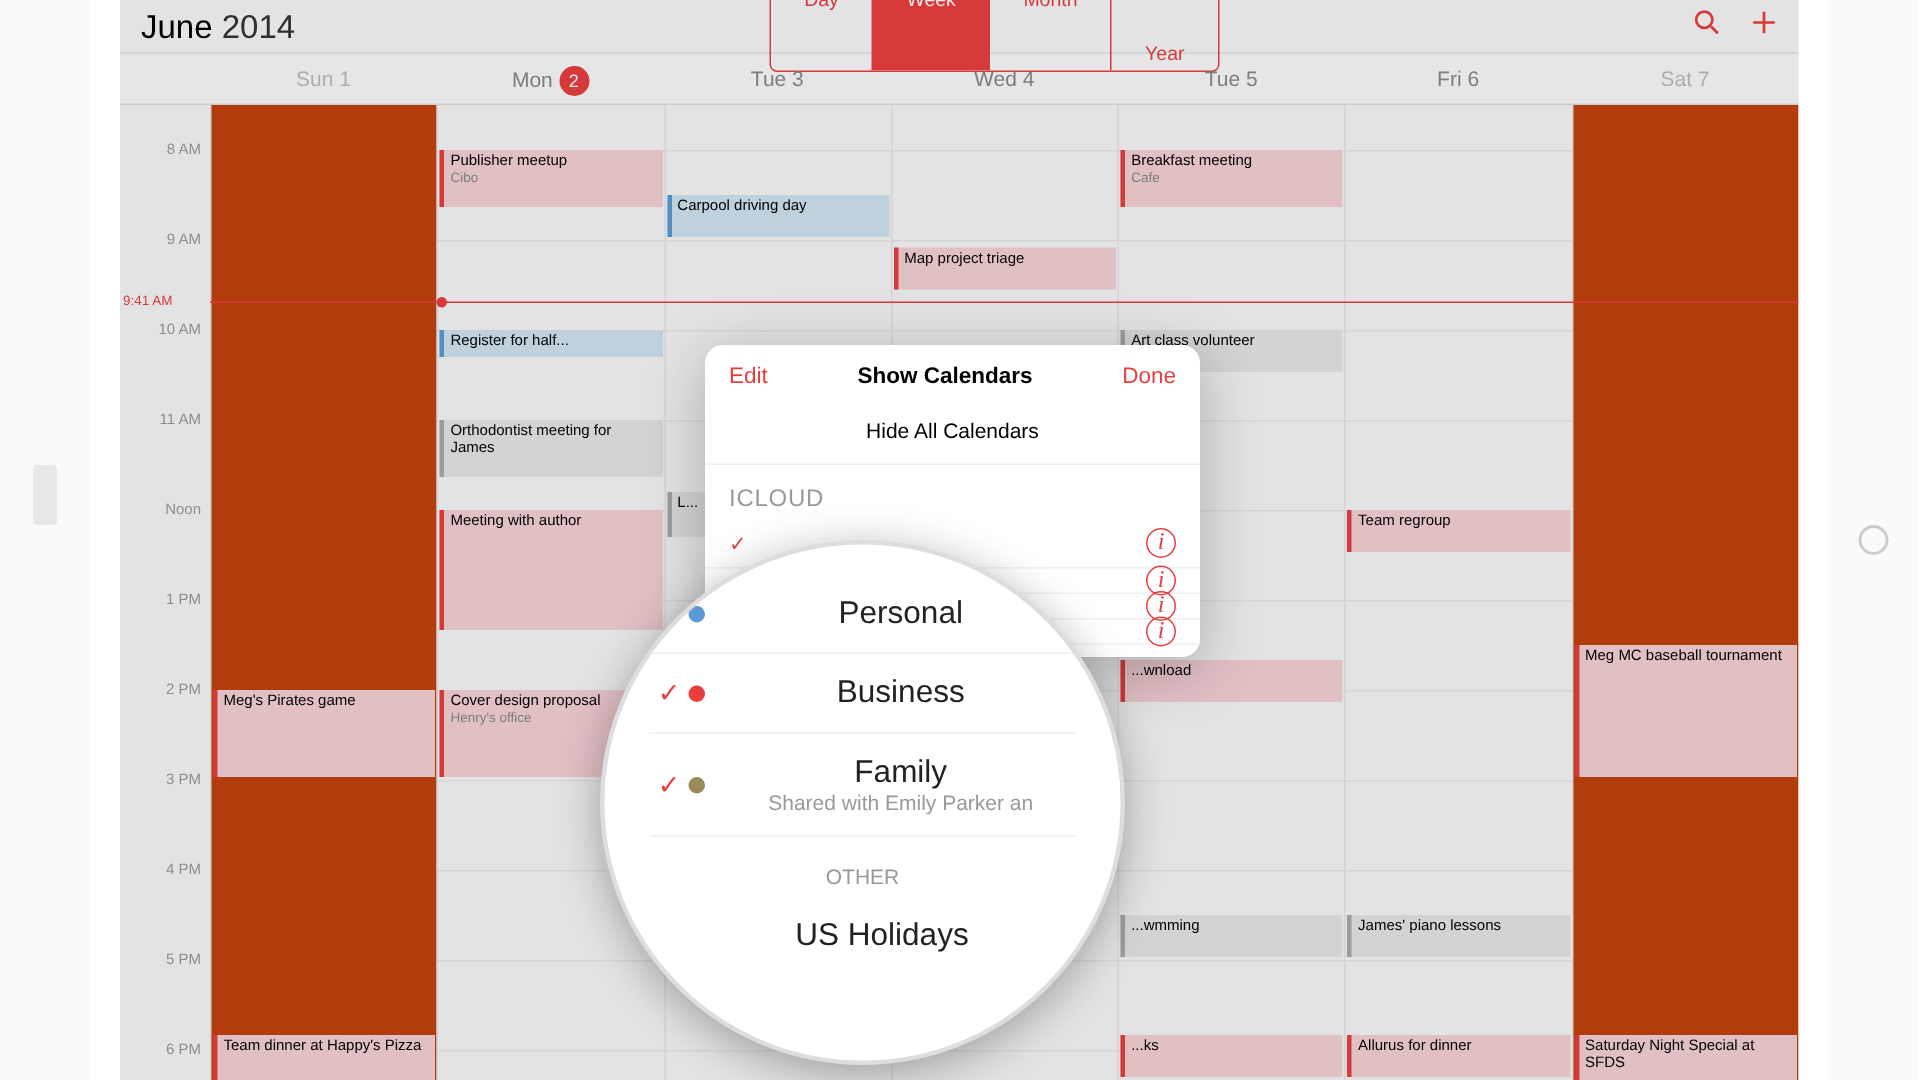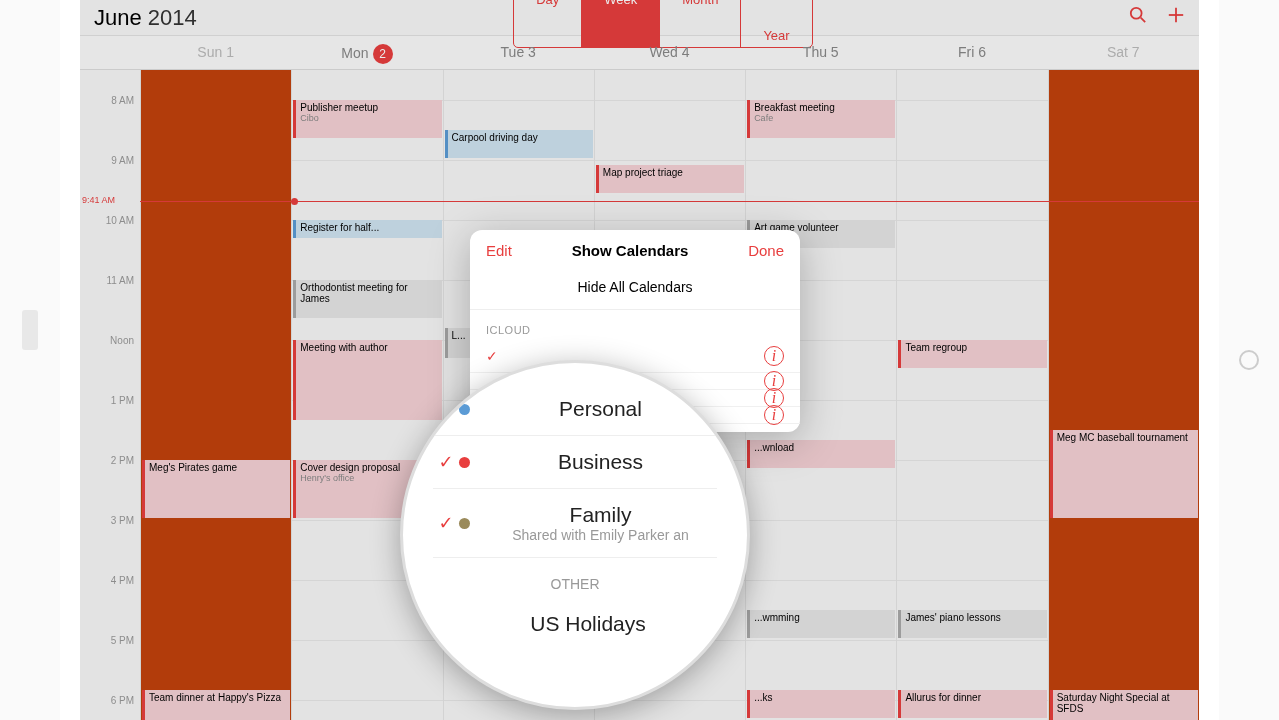--- a/index.html
+++ b/index.html
@@ -47,21 +47,21 @@
 .pink{background:#f5d1d5;border-color:#e83e3e;}
 .blue{background:#cfe3f0;border-color:#5b9bd5;}
 .gray{background:#e5e5e5;border-color:#aaa;}
 
 
 .popover{position:absolute;left:470px;top:230px;width:330px;background:#fff;border-radius:12px;box-shadow:0 8px 40px rgba(0,0,0,.25);z-index:50;padding-bottom:8px;}
 .pop-hdr{display:flex;justify-content:space-between;align-items:center;padding:12px 16px;font-size:15px;}
 .pop-hdr .edit,.pop-hdr .done{color:#e83e3e;font-weight:500;}
 .pop-hdr .ttl{font-weight:600;}
 .pop-sub{text-align:center;padding:8px 0 14px;font-size:14px;border-bottom:1px solid #eee;}
-.pop-sec{font-size:11px;color:#999;padding:14px 16px 4px;text-transform:uppercase;letter-spacing:.5px;}
+.pop-sec{font-size:16px;color:#999;padding:14px 16px 4px;text-transform:uppercase;letter-spacing:.5px;}
 .pop-row{display:flex;align-items:center;padding:8px 16px;border-bottom:1px solid #f0f0f0;position:relative;}
 .pop-row .chk{width:18px;color:#e83e3e;font-size:14px;}
 .pop-row .info{color:#e83e3e;font-size:16px;border:1.5px solid #e83e3e;border-radius:50%;width:20px;height:20px;line-height:17px;text-align:center;font-style:italic;font-family:serif;}
 
 
 .mag{position:absolute;left:400px;top:360px;width:350px;height:350px;border-radius:50%;border:3px solid #ddd;background:#fff;box-shadow:0 6px 30px rgba(0,0,0,.3);z-index:60;overflow:hidden;text-align:center;}
 .mag-inner{padding:20px 30px;}
 .mag-row{display:flex;align-items:center;padding:14px 0;border-bottom:1px solid #eee;}
 .mag-row .chk{width:26px;color:#e83e3e;font-size:18px;}
 .mag-row .dot{width:11px;height:11px;border-radius:50%;margin-right:14px;flex:none;}
@@ -109,21 +109,21 @@
       </span>
     </div>
   </div>
 
   <div class="dayhdr">
     <div class="timecol"></div>
     <div class="daycol sun">Sun 1</div>
     <div class="daycol"><span>Mon</span><span class="badge">2</span></div>
     <div class="daycol">Tue 3</div>
     <div class="daycol">Wed 4</div>
-    <div class="daycol">Thu 5</div>
+    <div class="daycol">Tue 5</div>
     <div class="daycol">Fri 6</div>
     <div class="daycol sat">Sat 7</div>
   </div>
 
   <div class="grid">
     <div class="hours">
       <div style="top:30px">8 AM</div>
       <div style="top:90px">9 AM</div>
       <div style="top:150px">10 AM</div>
       <div style="top:210px">11 AM</div>
@@ -195,21 +195,21 @@
             <div class="t">Map project triage</div>
           </div>
       </div>
 
       <div class="col">
         <div class="ev pink" style="top:30px;height:38px">
             <div class="t">Breakfast meeting</div>
             <div class="l">Cafe</div>
           </div>
         <div class="ev gray" style="top:150px;height:28px">
-            <div class="t">Art game volunteer</div>
+            <div class="t">Art class volunteer</div>
           </div>
         <div class="ev pink" style="top:370px;height:28px">
             <div class="t">...wnload</div>
           </div>
         <div class="ev gray" style="top:540px;height:28px">
             <div class="t">...wmming</div>
           </div>
         <div class="ev pink" style="top:620px;height:28px">
             <div class="t">...ks</div>
           </div>

